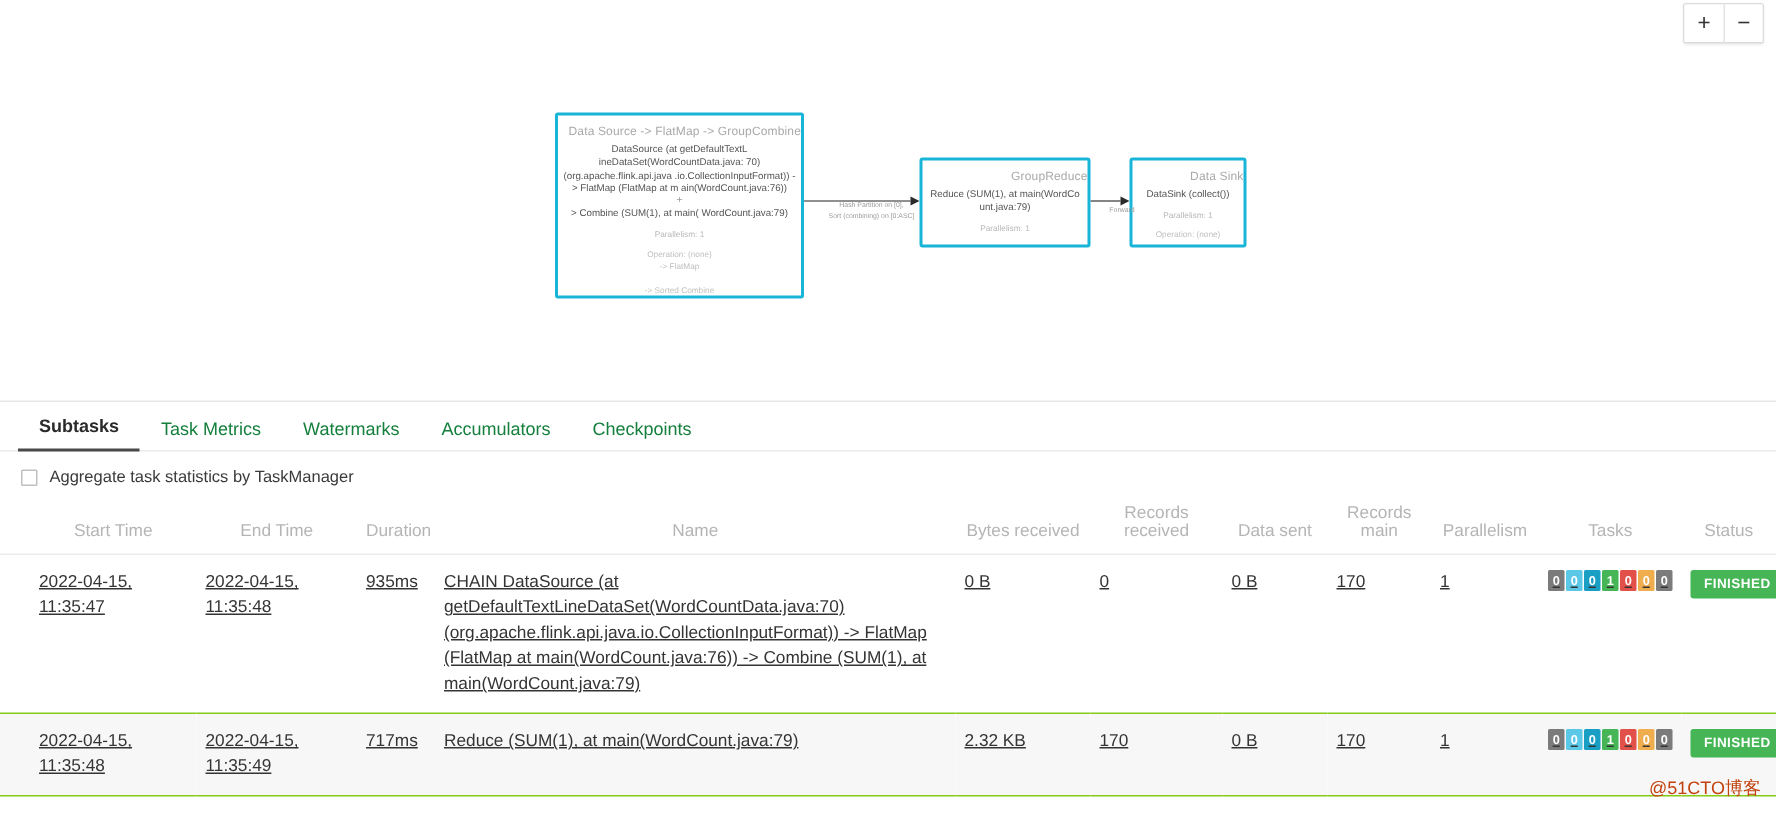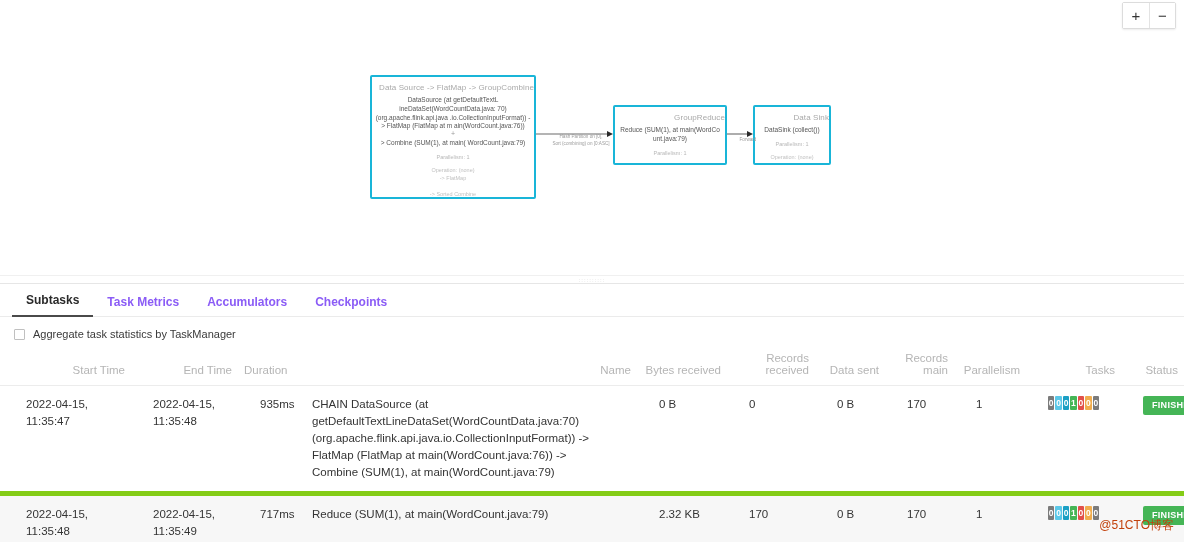--- a/index.html
+++ b/index.html
@@ -69,46 +69,46 @@
 
   .grip {
     position:absolute; left:0; top: 275px; width: 1184px; height: 10px;
     background:#fff; border-top: 1px solid #f0f0f0; border-bottom:1px solid #e8e8e8;
     display:flex; align-items:center; justify-content:center; cursor: row-resize;
   }
   .grip-dots { font-size: 6px; color:#d3d3d3; letter-spacing: 1px; line-height: 1; }
 
   
   .bottom-panel {
-    position:absolute; left:0; top: 283px; width:1184px; height: 257px;
+    position:absolute; left:0; top: 267px; width:1184px; height: 257px;
     background:#fff; border-top: 1px solid #e6e6e6;
   }
   .tabs { display:flex; align-items:flex-end; height: 33px;
           border-bottom: 1px solid #ebebeb; padding-left: 12px; }
   .tab {
-    font-size: 12px; color: #8b5cf6; padding: 8px 14px 8px 14px; cursor:pointer;
-    position: relative; top: 1px; white-space:nowrap;font-weight:bold;
+    font-size: 12px; color: #15803d; padding: 8px 14px 8px 14px; cursor:pointer;
+    position: relative; top: 1px; white-space:nowrap;
   }
   .tab.active { color:#2a2a2a; font-weight: bold; border-bottom: 2px solid #4a4a4a; }
 
   .agg-row { display:flex; align-items:center; gap:8px; padding: 11px 0 8px 14px; }
   .checkbox {
     width: 11px; height: 11px; border: 1px solid #c0c0c0; border-radius: 1px;
     background:#fff; display:inline-block; cursor:pointer;
   }
   .agg-label { font-size: 11px; color:#3a3a3a; }
 
   table.subtasks { width: 1184px; border-collapse: collapse; table-layout: fixed; }
   table.subtasks th {
-    font-size: 11.5px; color:#b5b5b5; font-weight: normal; text-align:right;
+    font-size: 11.5px; color:#b5b5b5; font-weight: normal; text-align:center;
     padding: 4px 6px 9px 6px; border-bottom: 1px solid #ececec; vertical-align: bottom;
   }
   table.subtasks td {
-    font-size: 11.5px; color:#343434; padding: 10px 22px; vertical-align: top;
-    border-bottom: 5px solid #84cc16; line-height: 1.48;
+    font-size: 11.5px; color:#343434; padding: 10px 6px; vertical-align: top;
+    border-bottom: 1px solid #84cc16; line-height: 1.48; text-decoration: underline;
   }
   tr.stripe td { background: #f7f7f7; }
   .col-start { width: 131px; padding-left: 26px !important; }
   .col-end   { width: 107px; }
   .col-dur   { width: 52px; }
   .col-name  { width: 347px; }
   .col-br    { width: 90px; }
   .col-rr    { width: 88px; }
   .col-bs    { width: 70px; }
   .col-rs    { width: 69px; }
@@ -180,20 +180,21 @@
   </div>
 
   <div class="grip">
     <span class="grip-dots">::::::::::</span>
   </div>
 
   <div class="bottom-panel">
     <div class="tabs" id="tabs">
         <div class="tab active">Subtasks</div>
         <div class="tab">Task Metrics</div>
+        <div class="tab">Watermarks</div>
         <div class="tab">Accumulators</div>
         <div class="tab">Checkpoints</div>
       </div>
 
     <div class="agg-row">
       <span class="checkbox"></span>
       <span class="agg-label">Aggregate task statistics by TaskManager</span>
     </div>
 
     <table class="subtasks">

